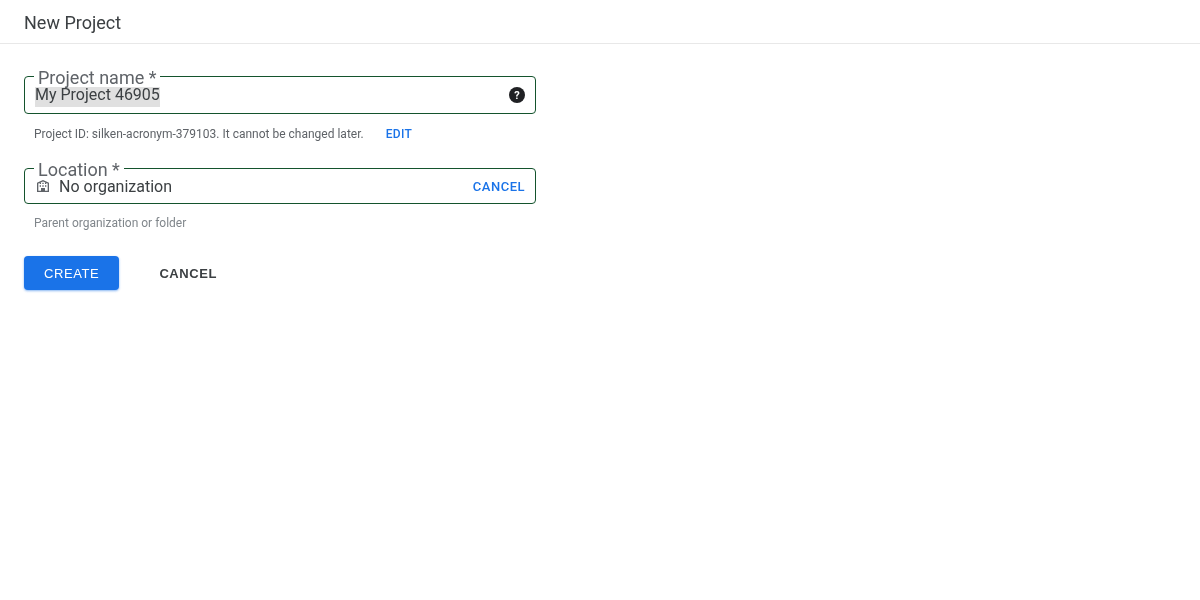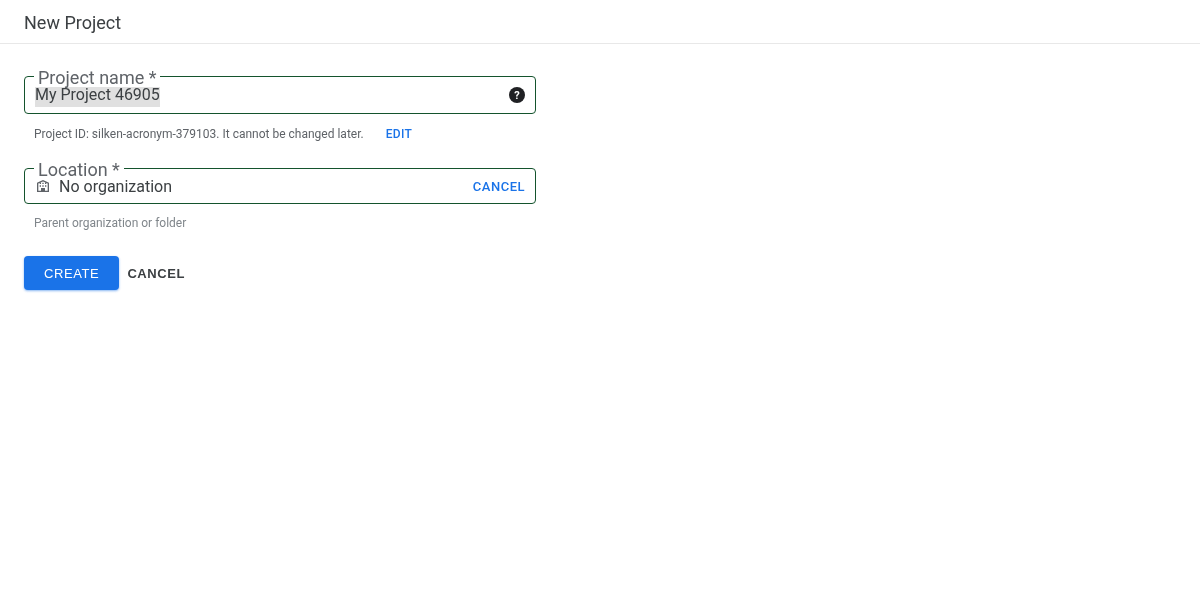--- a/index.html
+++ b/index.html
@@ -65,21 +65,21 @@
     display: inline-flex;
   }
   .org-icon svg { width: 16px; height: 16px; }
   .loc-text { font-size: 16px; color: #3c4043; flex: 1; }
   .browse-btn {
     color: #1a73e8; font-size: 13px; font-weight: 500;
     letter-spacing: .5px; cursor: pointer;
   }
   .loc-helper { font-size: 12px; color: #80868b; padding: 6px 10px 0 10px; }
 
-  .actions { margin-top: 26px; display: flex; gap: 4px; }
+  .actions { margin-top: 26px; display: flex; gap: 36px; }
   .btn-primary {
     background: #1a73e8; color: #fff;
     border: none; border-radius: 4px;
     font-size: 13px; font-weight: 500; letter-spacing: .6px;
     padding: 0 20px; height: 34px;
     box-shadow: 0 1px 2px rgba(26,115,232,.35), 0 1px 3px rgba(26,115,232,.2);
     cursor: pointer;
   }
   .btn-flat {
     background: none; border: none; color: #3c4043;

